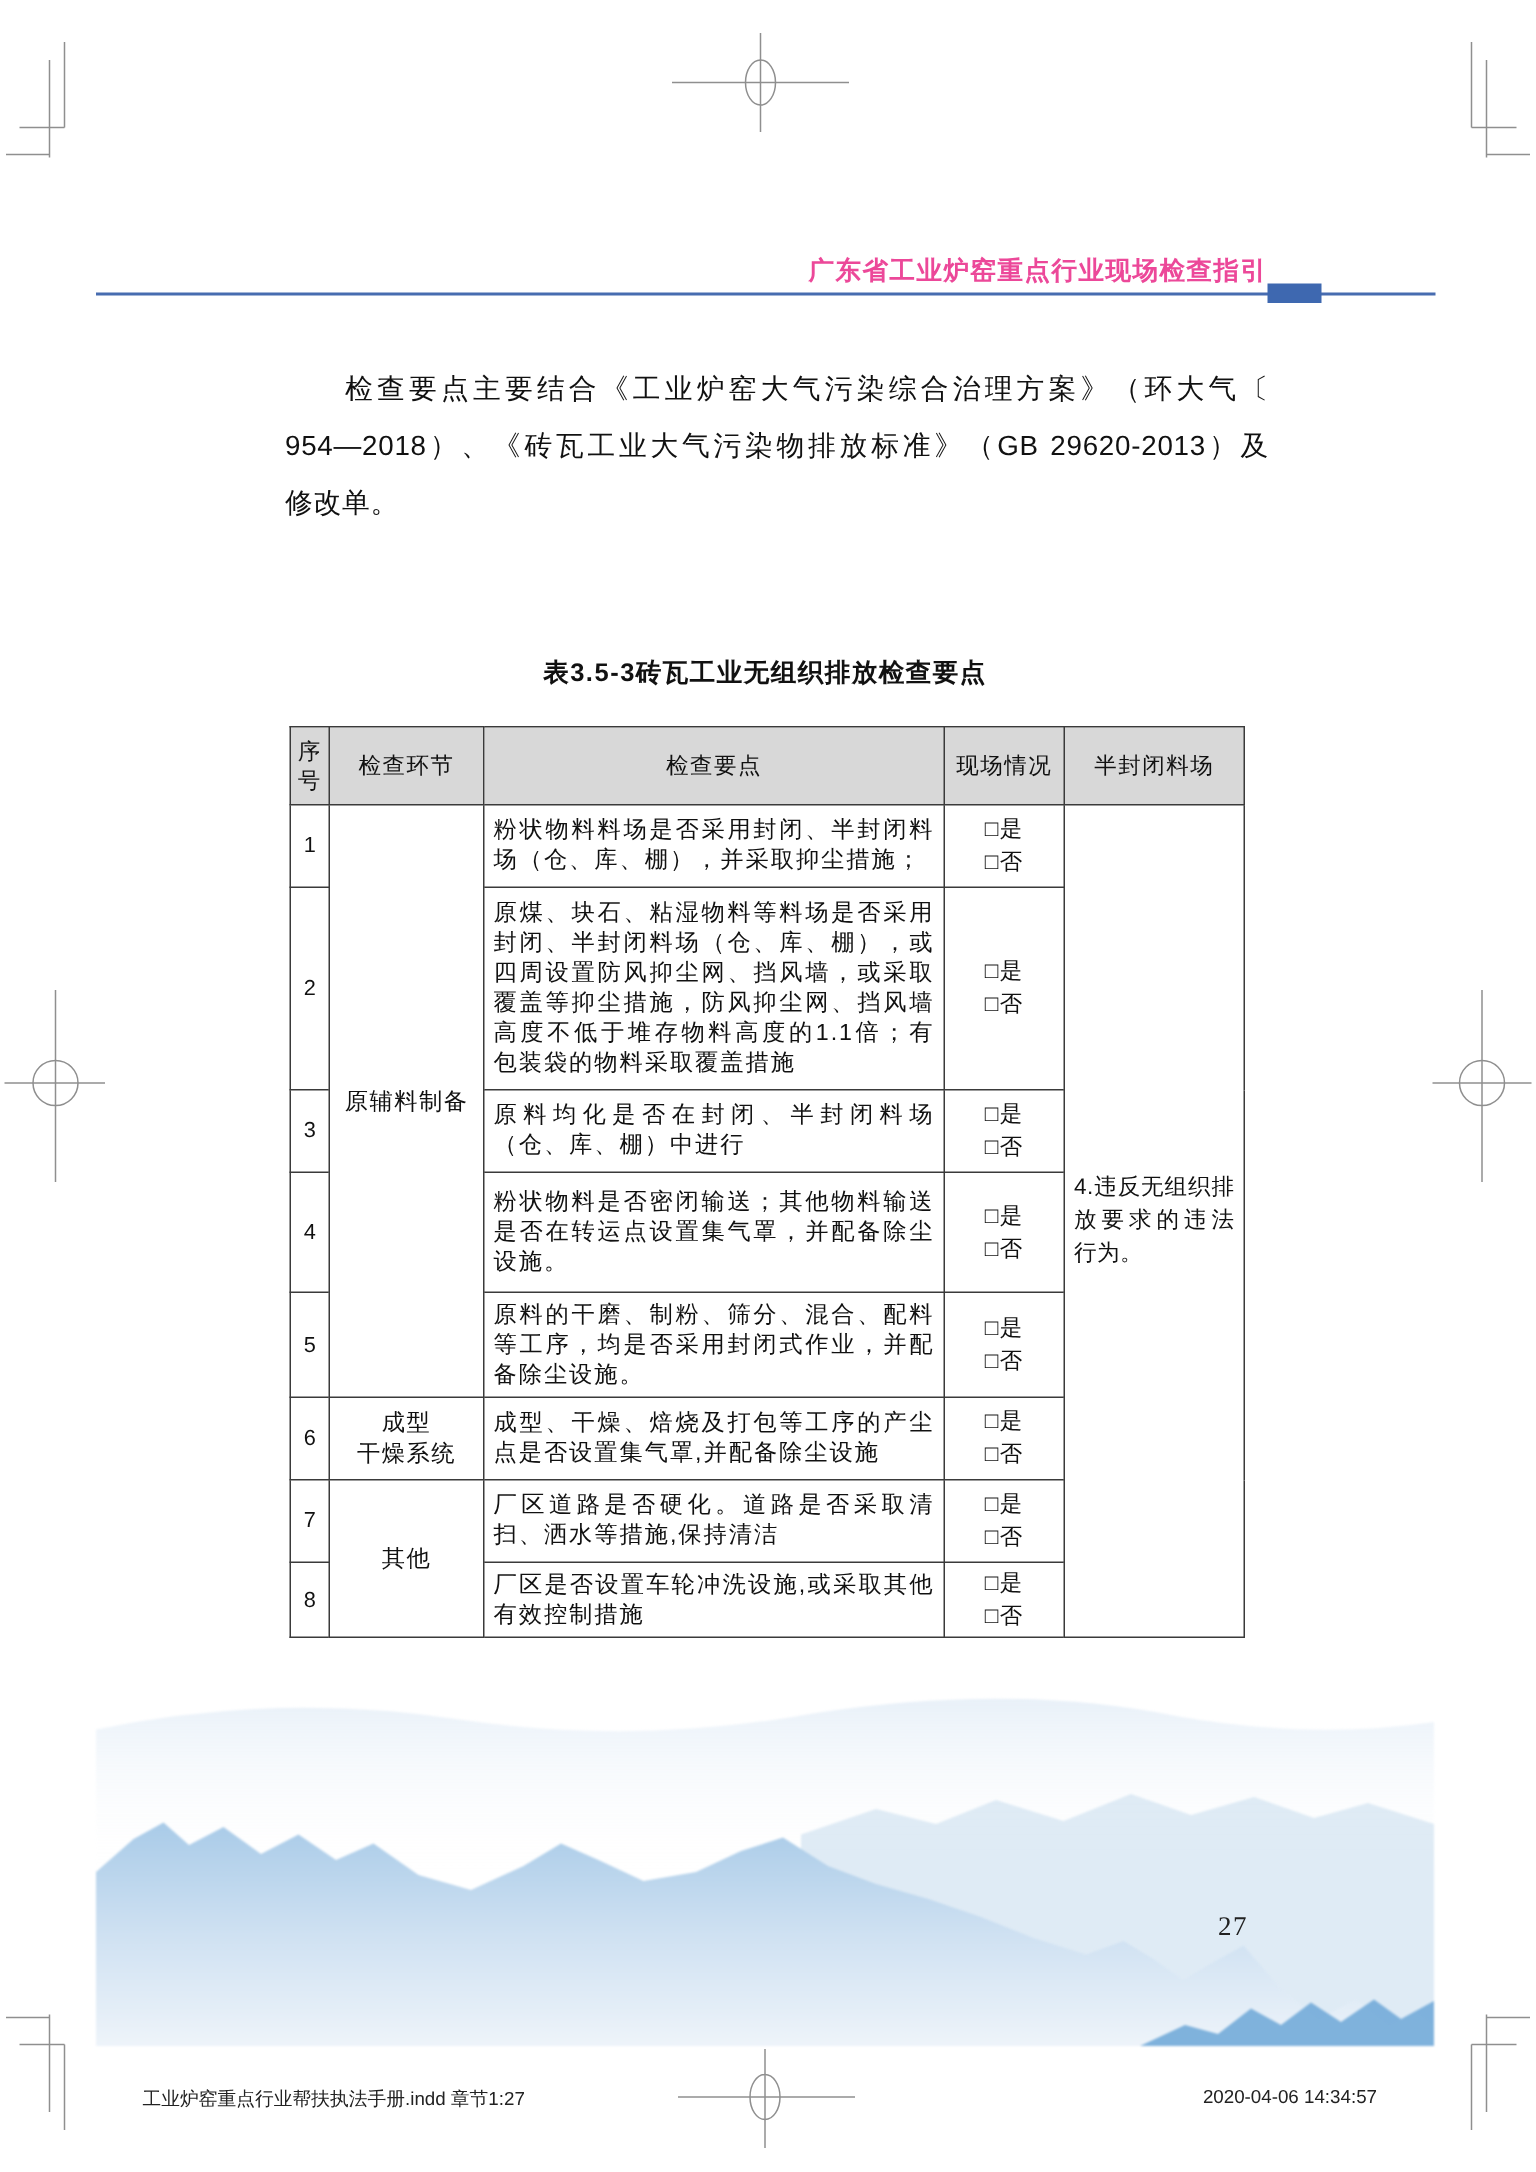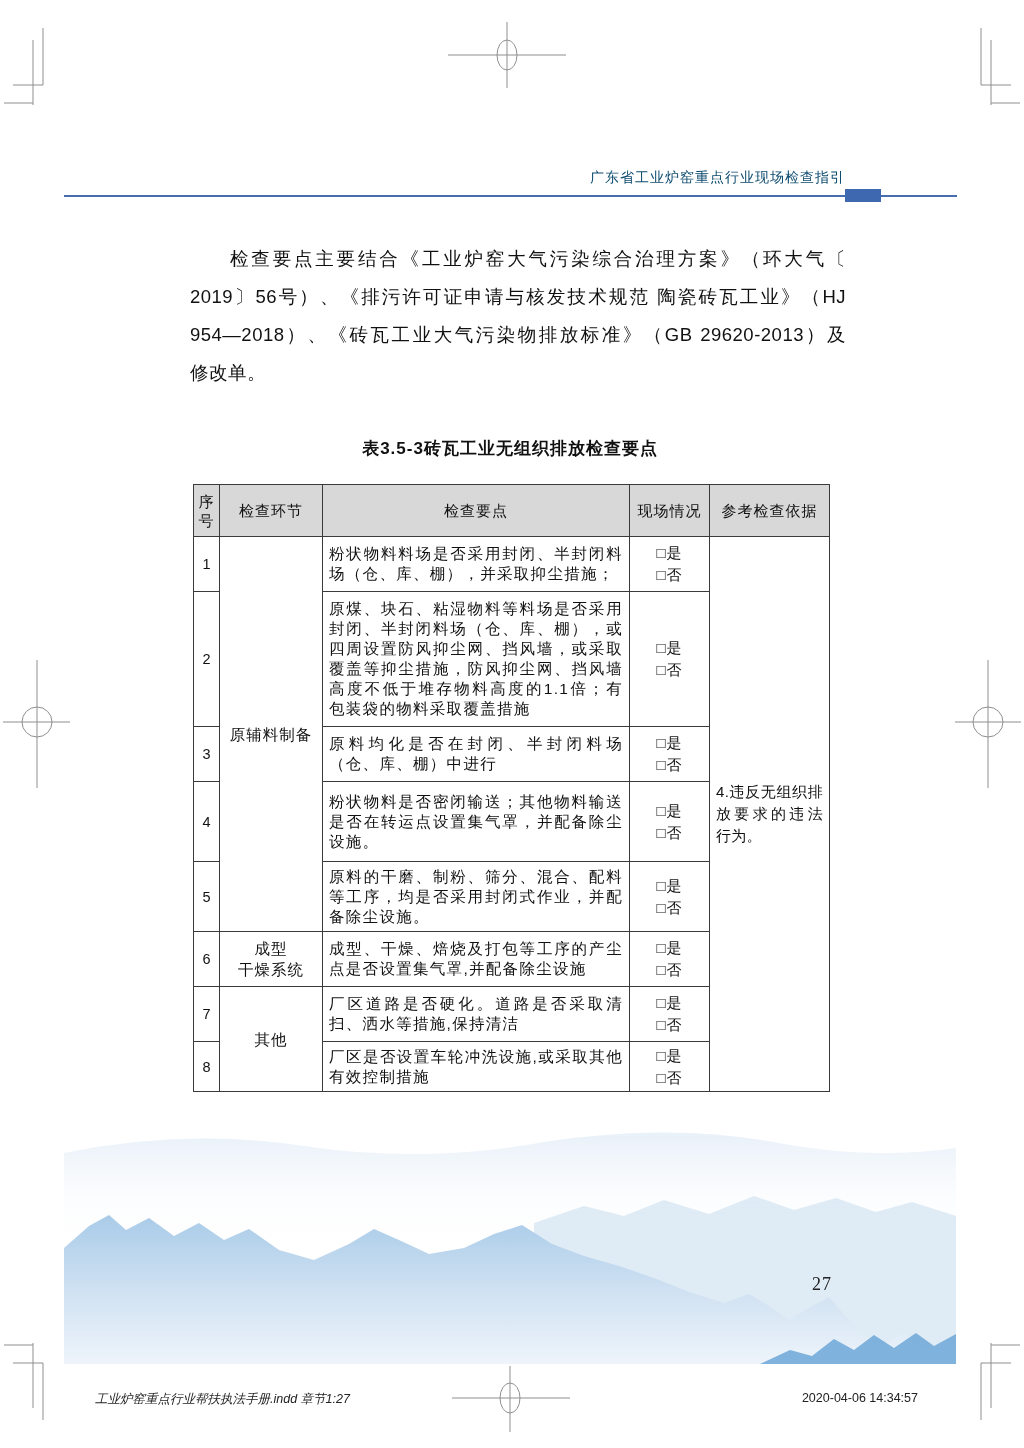--- a/index.html
+++ b/index.html
@@ -9,21 +9,21 @@
     overflow:hidden;
   }
 
   
   #cropmarks{position:absolute;left:0;top:0;width:1024px;height:1448px;}
   #cropmarks line, #cropmarks ellipse{stroke:#8f8f8f;stroke-width:1;fill:none;}
 
   
   .header-title{
     position:absolute;top:169px;right:179px;
-    font-size:14px;font-weight:normal;color:#0c4a6e;letter-spacing:1px;
+    font-size:17px;font-weight:bold;color:#ec4899;letter-spacing:1px;
   }
   .header-line{position:absolute;left:64px;top:195px;width:893px;height:2px;background:#476cb0;}
   .header-accent{position:absolute;left:845px;top:189px;width:36px;height:13px;background:#3e68b0;}
 
   
   .bodytext{position:absolute;left:190px;top:240px;width:656px;font-size:18.5px;color:#111;}
   .bodytext .bline{line-height:38px;height:38px;white-space:nowrap;}
   .bodytext .jline{line-height:38px;height:38px;text-align:justify;text-align-last:justify;letter-spacing:0.5px;}
   .bodytext .jline.last{text-align-last:left;}
   .indent{text-indent:40px;}
@@ -53,21 +53,21 @@
   td.stage-cell{text-align:center;letter-spacing:1px;line-height:21px;padding:2px 2px;}
   td.point-cell{text-align:justify;letter-spacing:1.3px;line-height:20px;padding:3px 7px;}
   td.status-cell{text-align:center;line-height:22px;letter-spacing:1px;padding:0;font-size:15px;}
   td.ref-cell{font-size:15px;line-height:22px;letter-spacing:0.3px;padding:4px 5px;text-align:justify;}
 
   
   #watermark{position:absolute;left:64px;top:1098px;width:892px;height:266px;filter:blur(0.6px);}
 
   
   .pagenum{position:absolute;left:812px;top:1274px;font-size:18px;color:#222;letter-spacing:1px;font-family:Liberation Serif, serif;}
-  .footer-left{position:absolute;left:95px;top:1391px;font-size:12.5px;color:#222;font-style:italic;}
+  .footer-left{position:absolute;left:95px;top:1391px;font-size:12.5px;color:#222;}
   .footer-right{position:absolute;right:106px;top:1391px;font-size:12.5px;color:#222;}
 </style>
 </head>
 <body>
 
 <svg id="cropmarks" viewBox="0 0 1024 1448">
 
   <g>
     <line x1="43" y1="28" x2="43" y2="85"></line>
       <line x1="13" y1="85" x2="43" y2="85"></line>
@@ -138,21 +138,20 @@
   <path fill="url(#ridgeFade)" d="M0,150 L25,128 L45,117 L62,132 L85,120 L110,138 L135,125 L160,142 L185,131 L215,152 L250,162 L285,146 L310,131 L335,142 L365,156 L400,150 L430,136 L458,127 L488,146 L520,158 L555,168 L590,180 L625,194 L660,205 L685,196 L705,208 L725,222 L745,210 L765,199 L790,228 L815,248 L840,235 L862,252 L880,243 L892,252 L892,266 L0,266 Z"></path>
   <path fill="#79aeda" opacity="0.95" d="M696,266 L726,252 L748,258 L770,241 L790,252 L810,237 L830,250 L852,235 L870,248 L892,236 L892,266 Z"></path>
 </svg>
 
 <div class="header-title">广东省工业炉窑重点行业现场检查指引</div>
 <div class="header-line"></div>
 <div class="header-accent"></div>
 
 <div class="bodytext">
   <div class="jline indent">检查要点主要结合《工业炉窑大气污染综合治理方案》（环大气〔</div>
-  <div class="jline">2019〕56号）、《排污许可证申请与核发技术规范 陶瓷砖瓦工业》（HJ</div>
   <div class="jline">954—2018）、《砖瓦工业大气污染物排放标准》（GB 29620-2013）及</div>
   <div class="jline last">修改单。</div>
 </div>
 
 <div class="caption">
   <span class="cap-label">表3.5-3</span><span>砖瓦工业无组织排放检查要点</span>
 </div>
 
 <table class="inspection">
   <colgroup>
@@ -161,21 +160,21 @@
       <col style="width:307px">
       <col style="width:80px">
       <col style="width:120px">
   </colgroup>
   <thead>
     <tr class="hrow">
       <td>序号</td>
       <td>检查环节</td>
       <td>检查要点</td>
       <td>现场情况</td>
-      <td>参考检查依据</td>
+      <td>半封闭料场</td>
     </tr>
   </thead>
   <tbody>
     <tr class="rh1">
       <td class="no-cell">1</td>
       <td class="stage-cell" rowspan="5">
         <div>原辅料制备</div>
       </td>
       <td class="point-cell">粉状物料料场是否采用封闭、半封闭料场（仓、库、棚），并采取抑尘措施；</td>
       <td class="status-cell">

